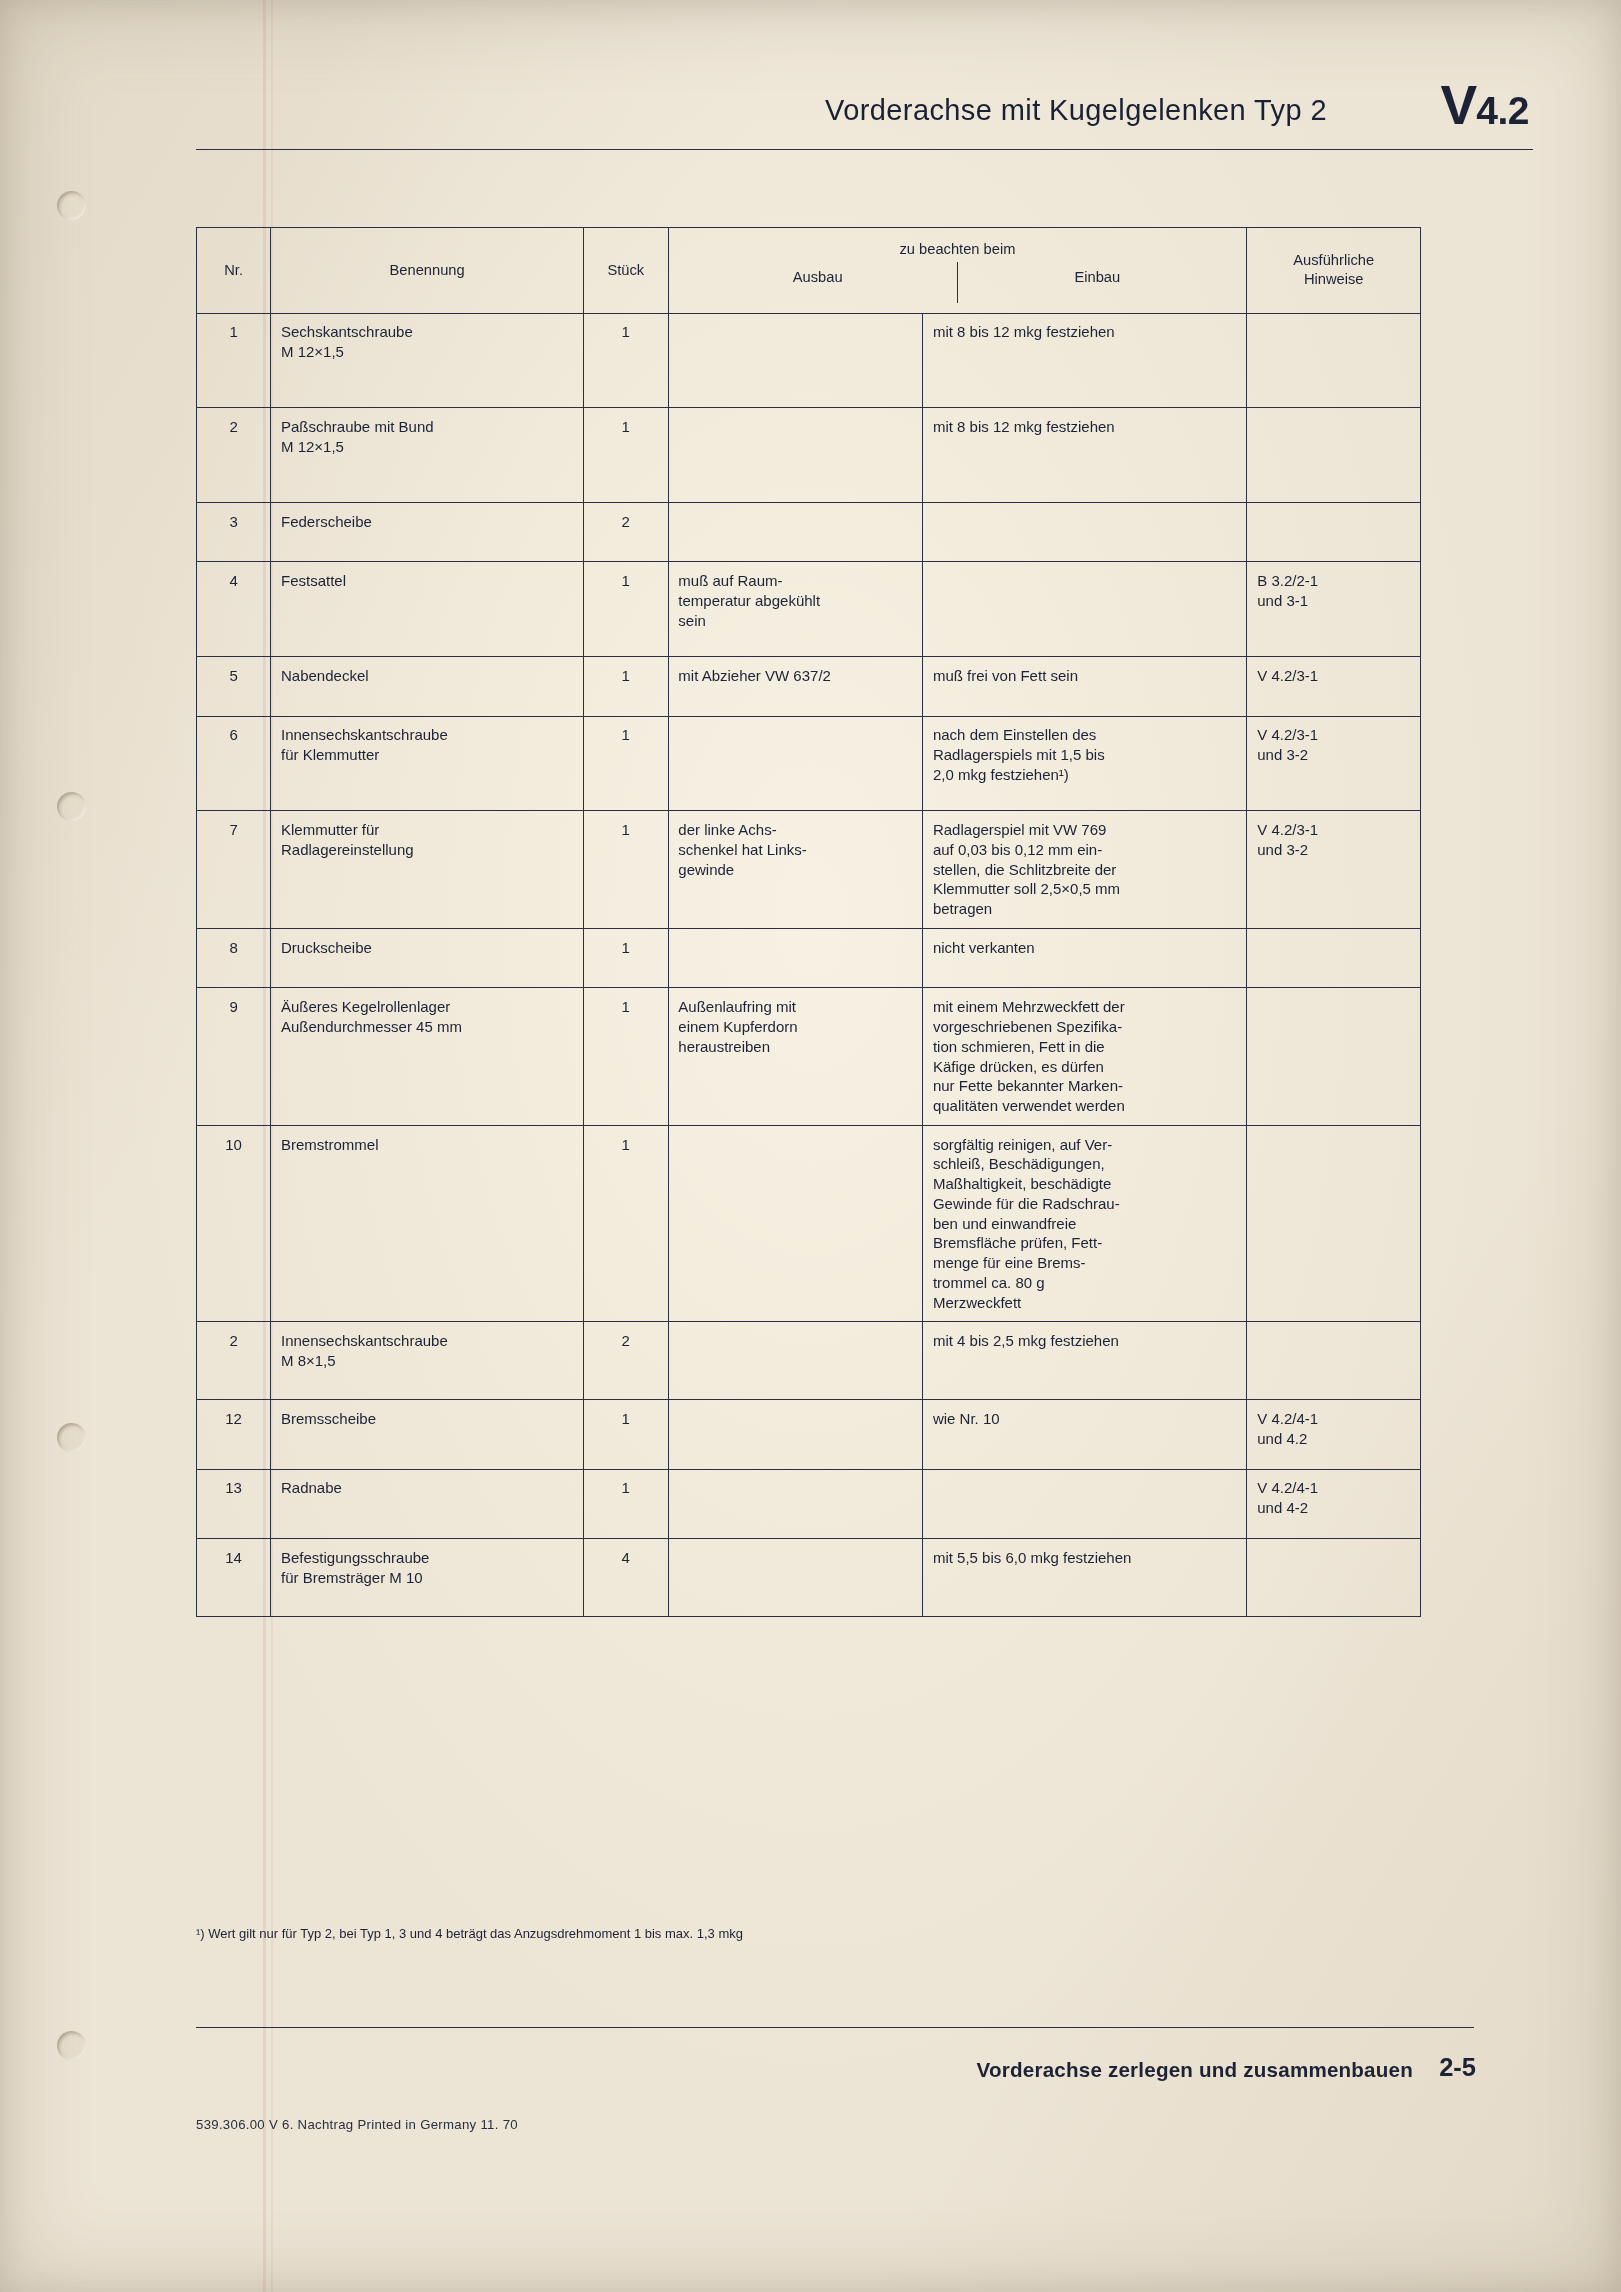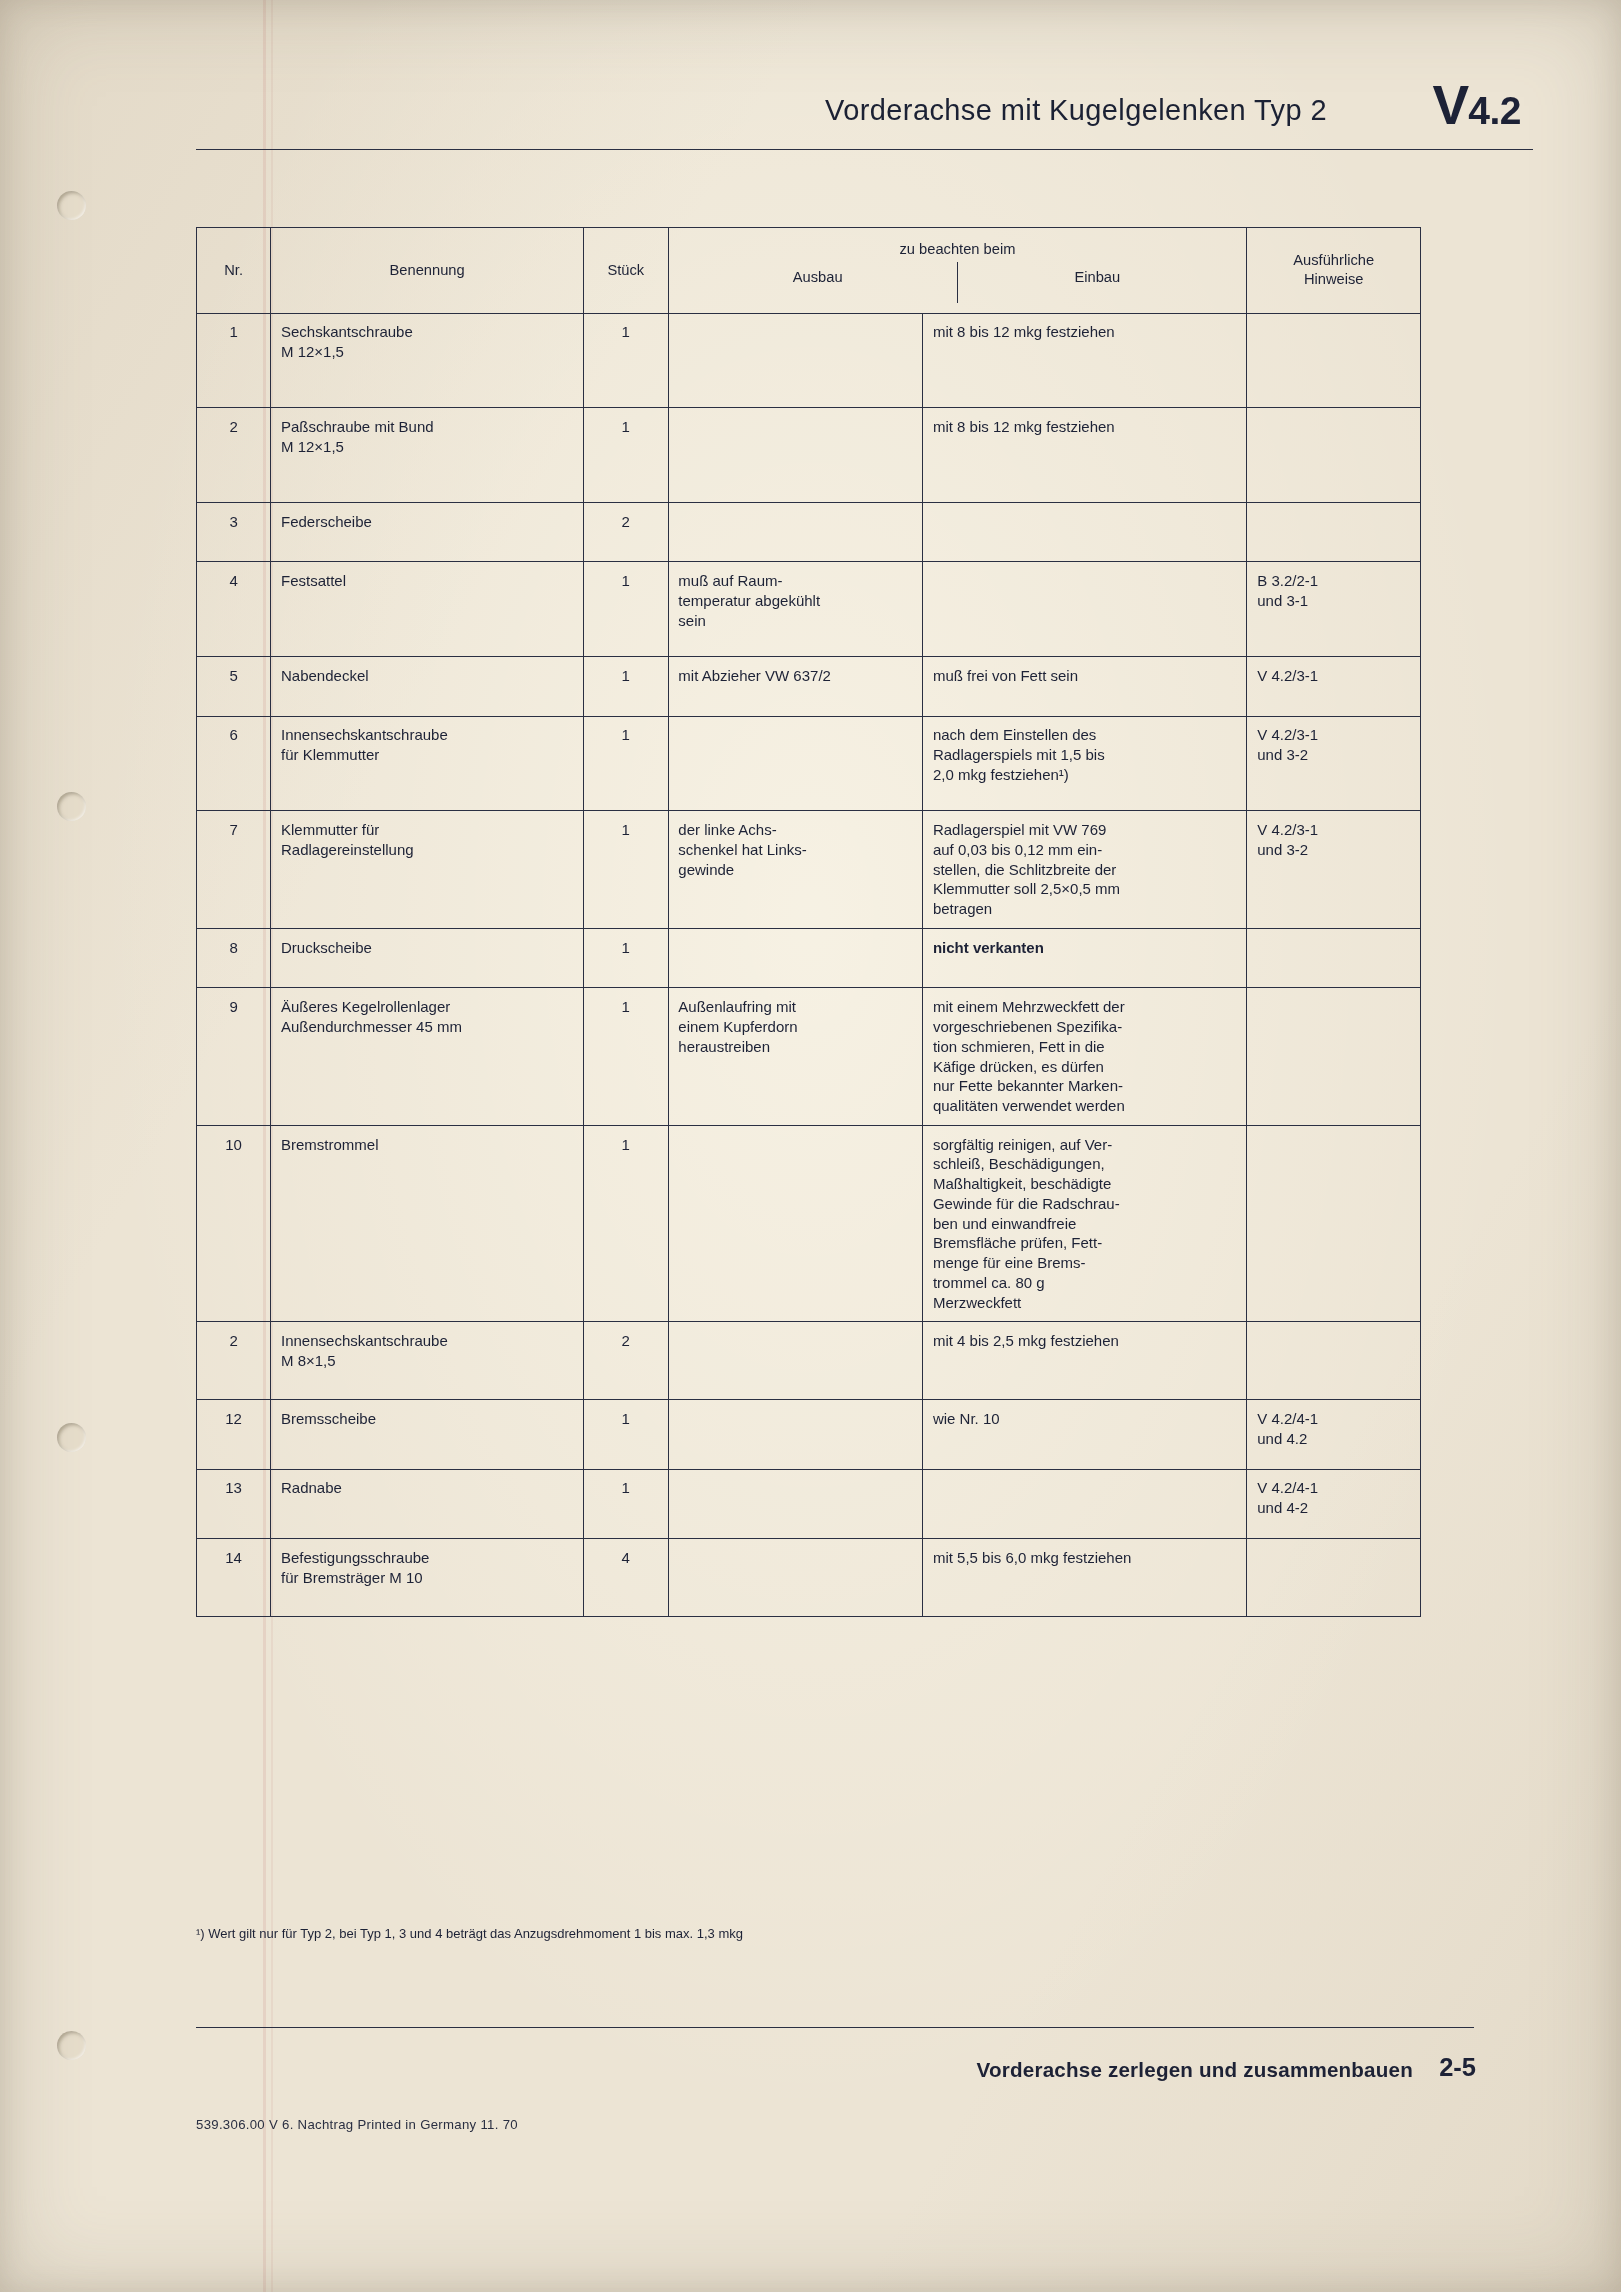--- a/index.html
+++ b/index.html
@@ -67,21 +67,21 @@
     position: absolute;
     right: 206px;
     bottom: 15.7px;
     font-size: 29px;
     letter-spacing: 0.4px;
     color: #1b2134;
     white-space: nowrap;
   }
   .header-code {
     position: absolute;
-    right: 12px;
+    right: 4px;
     bottom: 5.9px;
     white-space: nowrap;
   }
   .header-code .v {
     font-size: 55px;
     font-weight: bold;
     letter-spacing: -1px;
   }
   .header-code .num {
     font-size: 39px;
@@ -357,21 +357,21 @@
 Klemmutter soll 2,5×0,5 mm
 betragen</td>
               <td style="white-space: pre-line;">V 4.2/3-1
 und 3-2</td>
             </tr>
             <tr>
               <td class="nr-cell" style="white-space: pre-line; height: 41px;">8</td>
               <td style="white-space: pre-line;">Druckscheibe</td>
               <td class="stueck-cell" style="white-space: pre-line;">1</td>
               <td style="white-space: pre-line;"></td>
-              <td style="white-space: pre-line; font-weight: bold;">nicht verkanten</td>
+              <td style="white-space: pre-line;">nicht verkanten</td>
               <td style="white-space: pre-line;"></td>
             </tr>
             <tr>
               <td class="nr-cell" style="white-space: pre-line; height: 118px;">9</td>
               <td style="white-space: pre-line;">Äußeres Kegelrollenlager
 Außendurchmesser 45 mm</td>
               <td class="stueck-cell" style="white-space: pre-line;">1</td>
               <td style="white-space: pre-line;">Außenlaufring mit
 einem Kupferdorn
 heraustreiben</td>

